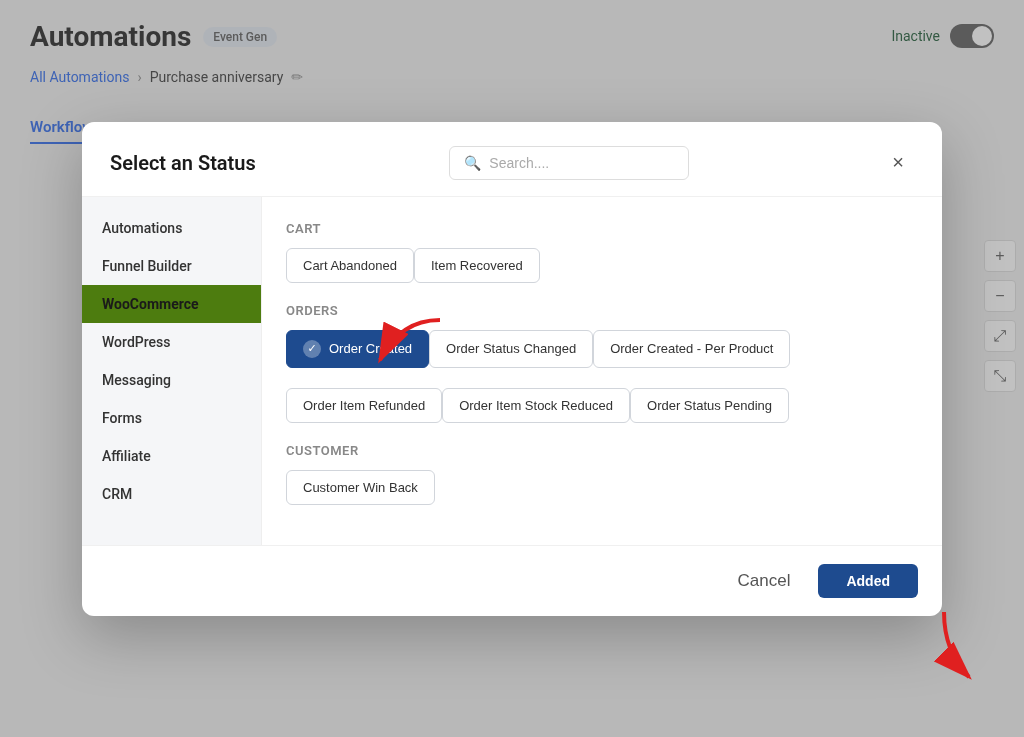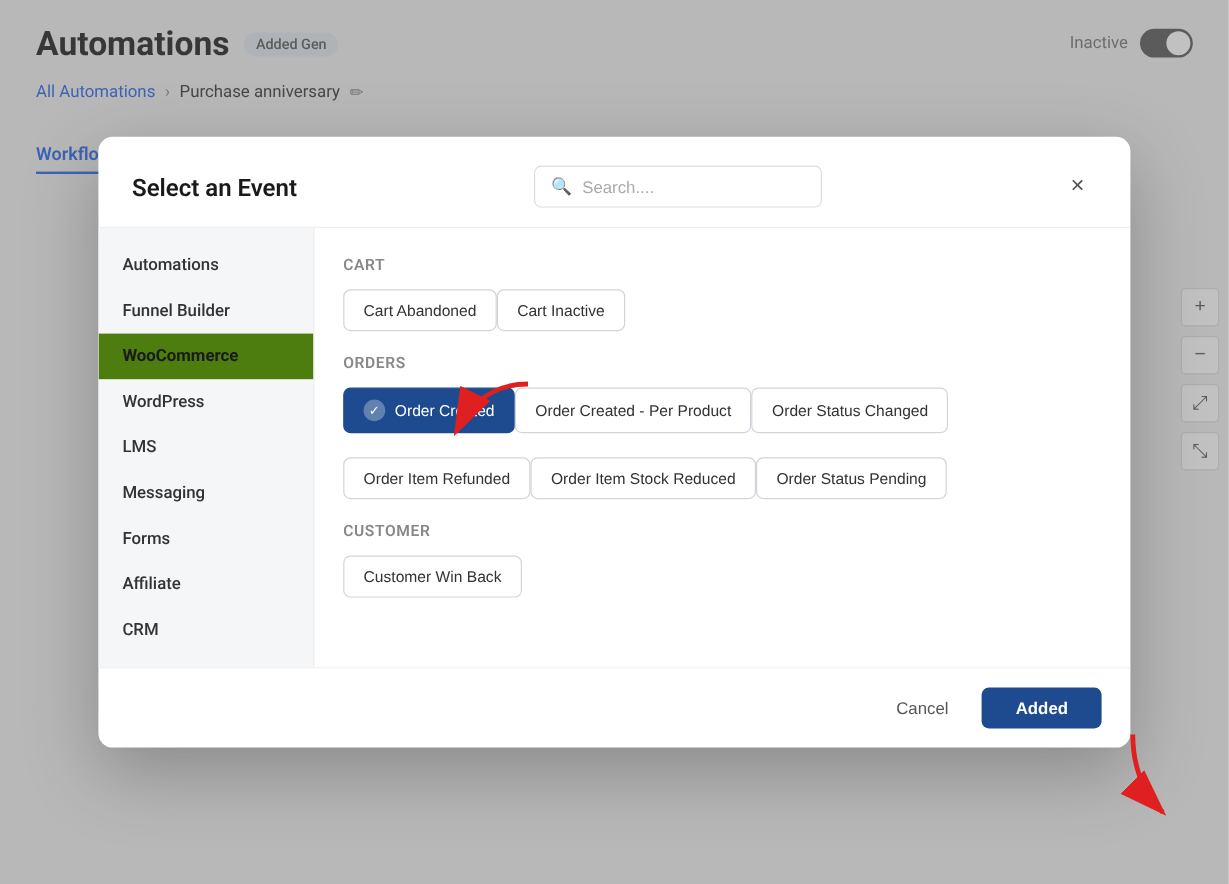--- a/index.html
+++ b/index.html
@@ -46,21 +46,21 @@
       position: absolute;
       top: 24px;
       right: 30px;
       display: flex;
       align-items: center;
       gap: 10px;
     }
 
     .inactive-label {
       font-size: 14px;
-      color: #737373;
+      color: #14532d;
     }
 
     .toggle {
       width: 44px;
       height: 24px;
       background: #555;
       border-radius: 12px;
       position: relative;
       cursor: pointer;
     }
@@ -289,21 +289,21 @@
       justify-content: flex-end;
       padding: 16px 24px;
       border-top: 1px solid #f0f0f0;
       gap: 12px;
       position: relative;
     }
 
     .btn-cancel {
       background: transparent;
       border: none;
-      font-size: 14px;
+      font-size: 17px;
       color: #555;
       cursor: pointer;
       padding: 9px 16px;
       border-radius: 6px;
       font-weight: 500;
     }
 
     .btn-done {
       background: #1e4b8f;
       color: white;
@@ -318,21 +318,21 @@
     svg.arrow-svg {
       overflow: visible;
     }
   </style>
 </head>
 <body>
 
 <div class="page-bg">
   <div class="page-header">
     <h1 class="page-title">Automations</h1>
-    <span class="next-gen-badge">Added Gen</span>
+    <span class="next-gen-badge">Event Gen</span>
   </div>
 
   <div class="breadcrumb">
     <span class="breadcrumb-parent" style="cursor:pointer;">All Automations</span>
     <span class="breadcrumb-sep">›</span>
     <span class="breadcrumb-current">Purchase anniversary</span>
     <span class="edit-icon">✏</span>
   </div>
 
   <div>
@@ -351,61 +351,60 @@
   <button class="sidebar-icon-btn">+</button>
   <button class="sidebar-icon-btn">−</button>
   <button class="sidebar-icon-btn">⤢</button>
   <button class="sidebar-icon-btn">⤡</button>
 </div>
 
 <div class="modal-overlay">
   <div class="modal">
 
     <div class="modal-header">
-      <h2 class="modal-title">Select an Event</h2>
+      <h2 class="modal-title">Select an Status</h2>
       <div class="modal-search">
         <span class="search-icon-svg">🔍</span>
         <input type="text" placeholder="Search...." style="">
       </div>
       <button class="close-btn">×</button>
     </div>
 
     <div class="modal-body">
 
       <div class="modal-sidebar">
         <div class="sidebar-item">Automations</div>
         <div class="sidebar-item">Funnel Builder</div>
         <div class="sidebar-item active">WooCommerce</div>
         <div class="sidebar-item">WordPress</div>
-        <div class="sidebar-item">LMS</div>
         <div class="sidebar-item">Messaging</div>
         <div class="sidebar-item">Forms</div>
         <div class="sidebar-item">Affiliate</div>
         <div class="sidebar-item">CRM</div>
       </div>
 
       <div class="modal-content">
 
         <div>
           <div class="section-title">Cart</div>
           <div class="event-chips">
             <button class="event-chip">Cart Abandoned</button>
-            <button class="event-chip">Cart Inactive</button>
+            <button class="event-chip">Item Recovered</button>
           </div>
         </div>
 
         <div>
           <div class="section-title">Orders</div>
           <div class="event-chips">
             <button class="event-chip selected">
               <span class="check-circle">✓</span>
               Order Created
             </button>
+            <button class="event-chip">Order Status Changed</button>
             <button class="event-chip">Order Created - Per Product</button>
-            <button class="event-chip">Order Status Changed</button>
           </div>
           <div class="event-chips">
             <button class="event-chip">Order Item Refunded</button>
             <button class="event-chip">Order Item Stock Reduced</button>
             <button class="event-chip">Order Status Pending</button>
           </div>
         </div>
 
         <div>
           <div class="section-title">Customer</div>

